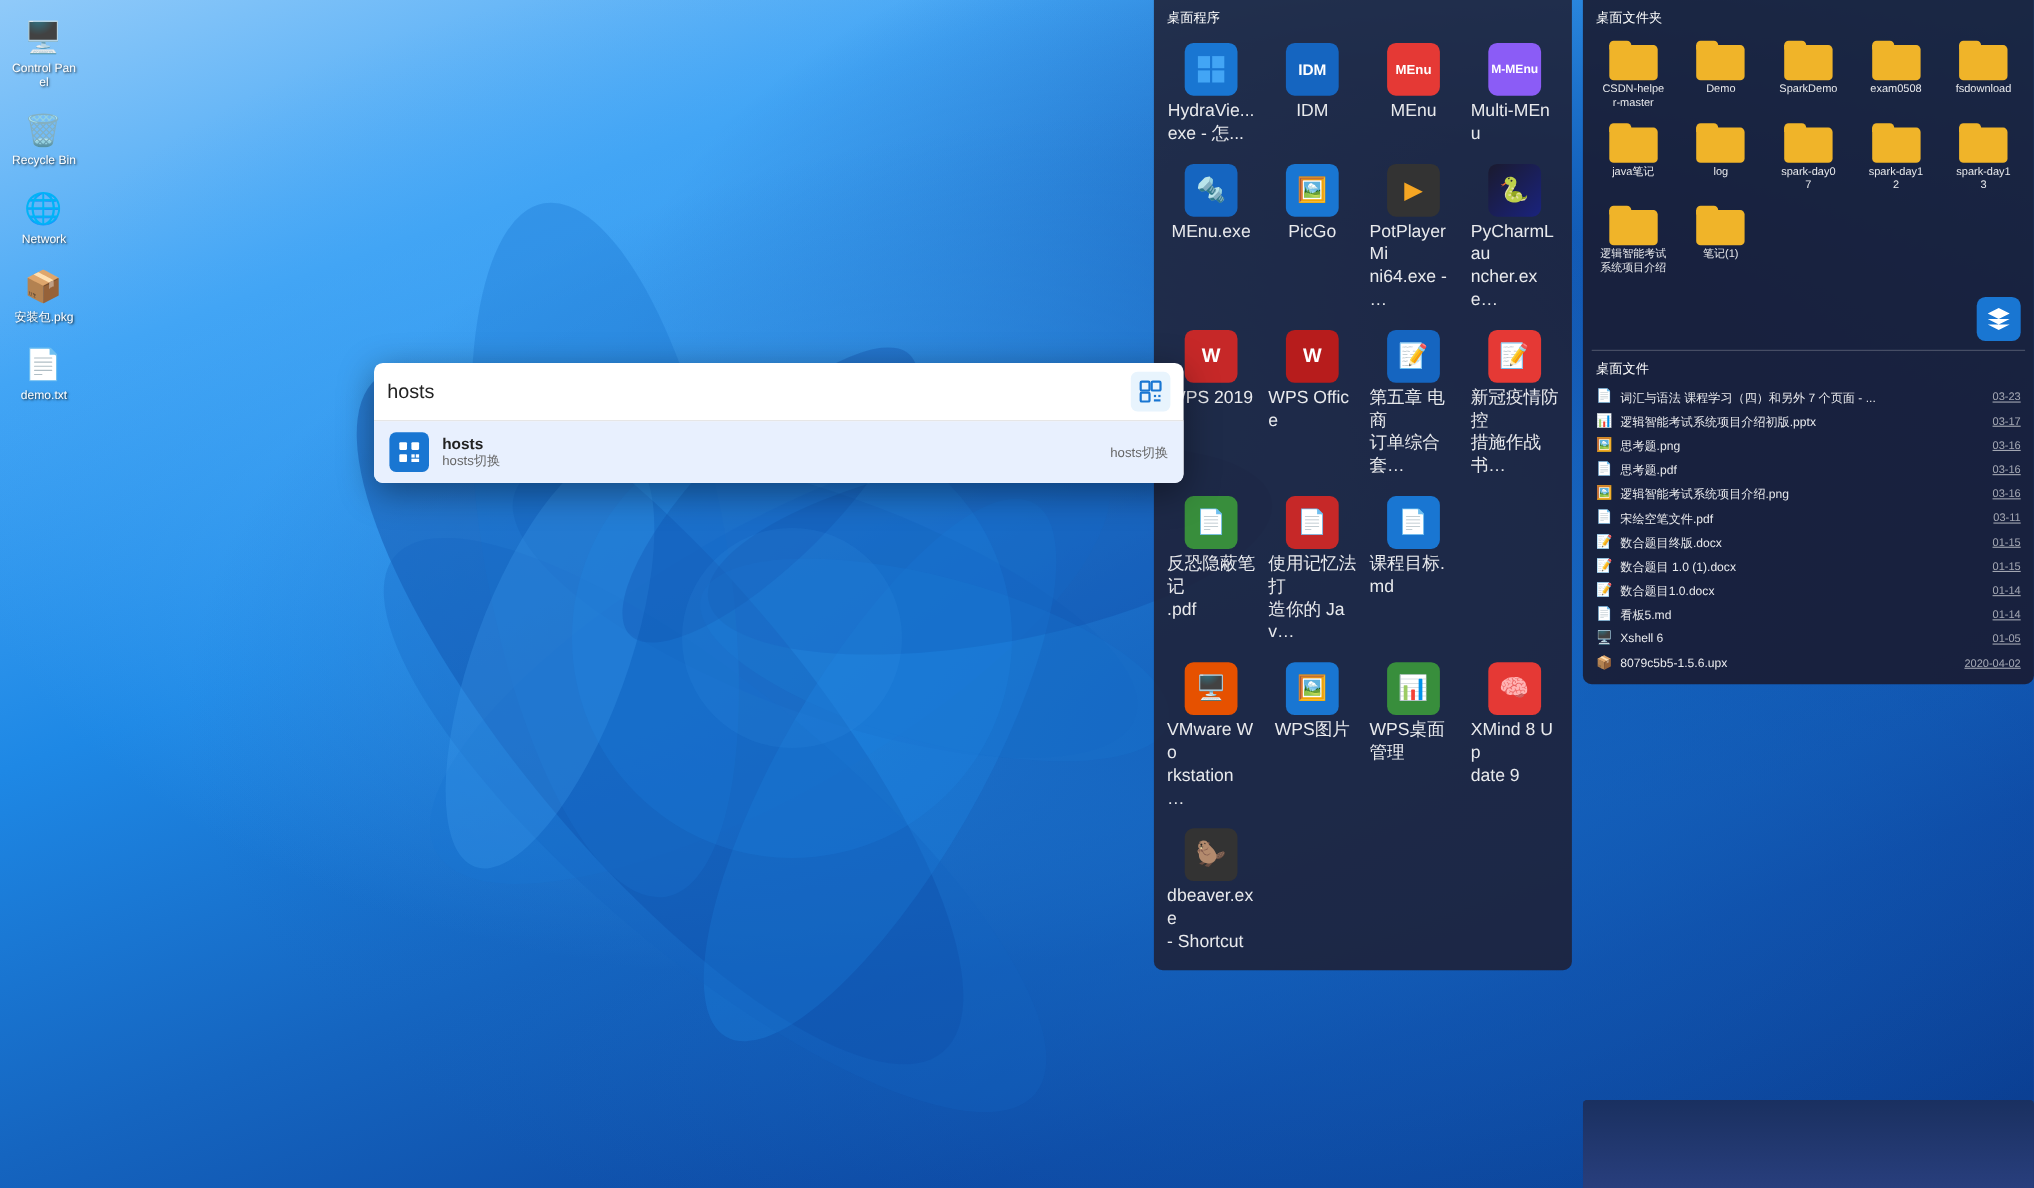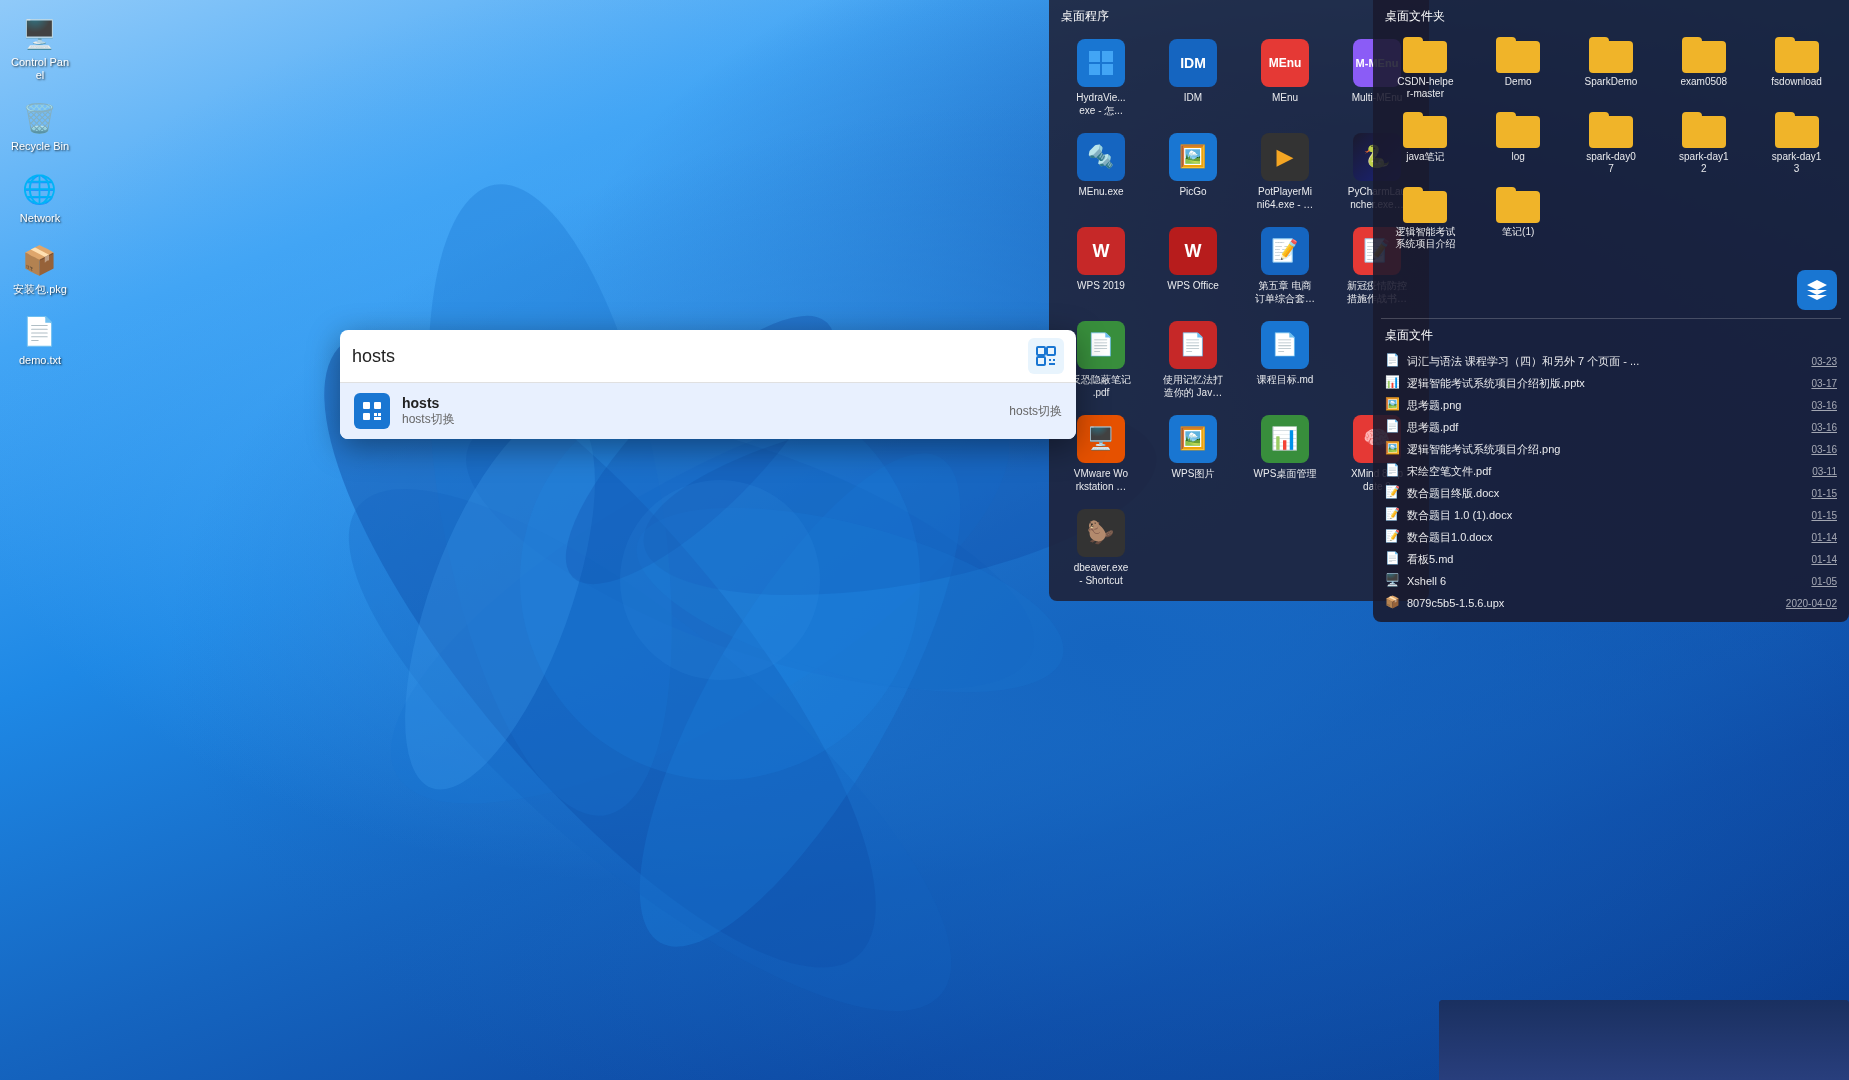--- a/index.html
+++ b/index.html
@@ -93,34 +93,33 @@
       width: 48px;
       height: 48px;
       display: flex;
       align-items: center;
       justify-content: center;
       font-size: 28px;
       border-radius: 8px;
       overflow: hidden;
     }
     .program-item .prog-label {
-      font-size: 10px;
+      font-size: 16px;
       color: rgba(255,255,255,0.9);
-      text-align: center;
       margin-top: 4px;
       line-height: 1.3;
       word-break: break-all;
     }
 
     
     .desktop-files-panel {
       position: absolute;
       top: 0;
       right: 0;
-      width: 476px;
+      width: 410px;
       background: rgba(25,25,45,0.88);
       border-radius: 0 0 8px 8px;
       padding: 8px;
       min-height: 310px;
     }
     .files-section-title {
       color: white;
       font-size: 12px;
       margin-bottom: 8px;
       padding: 0 4px;

